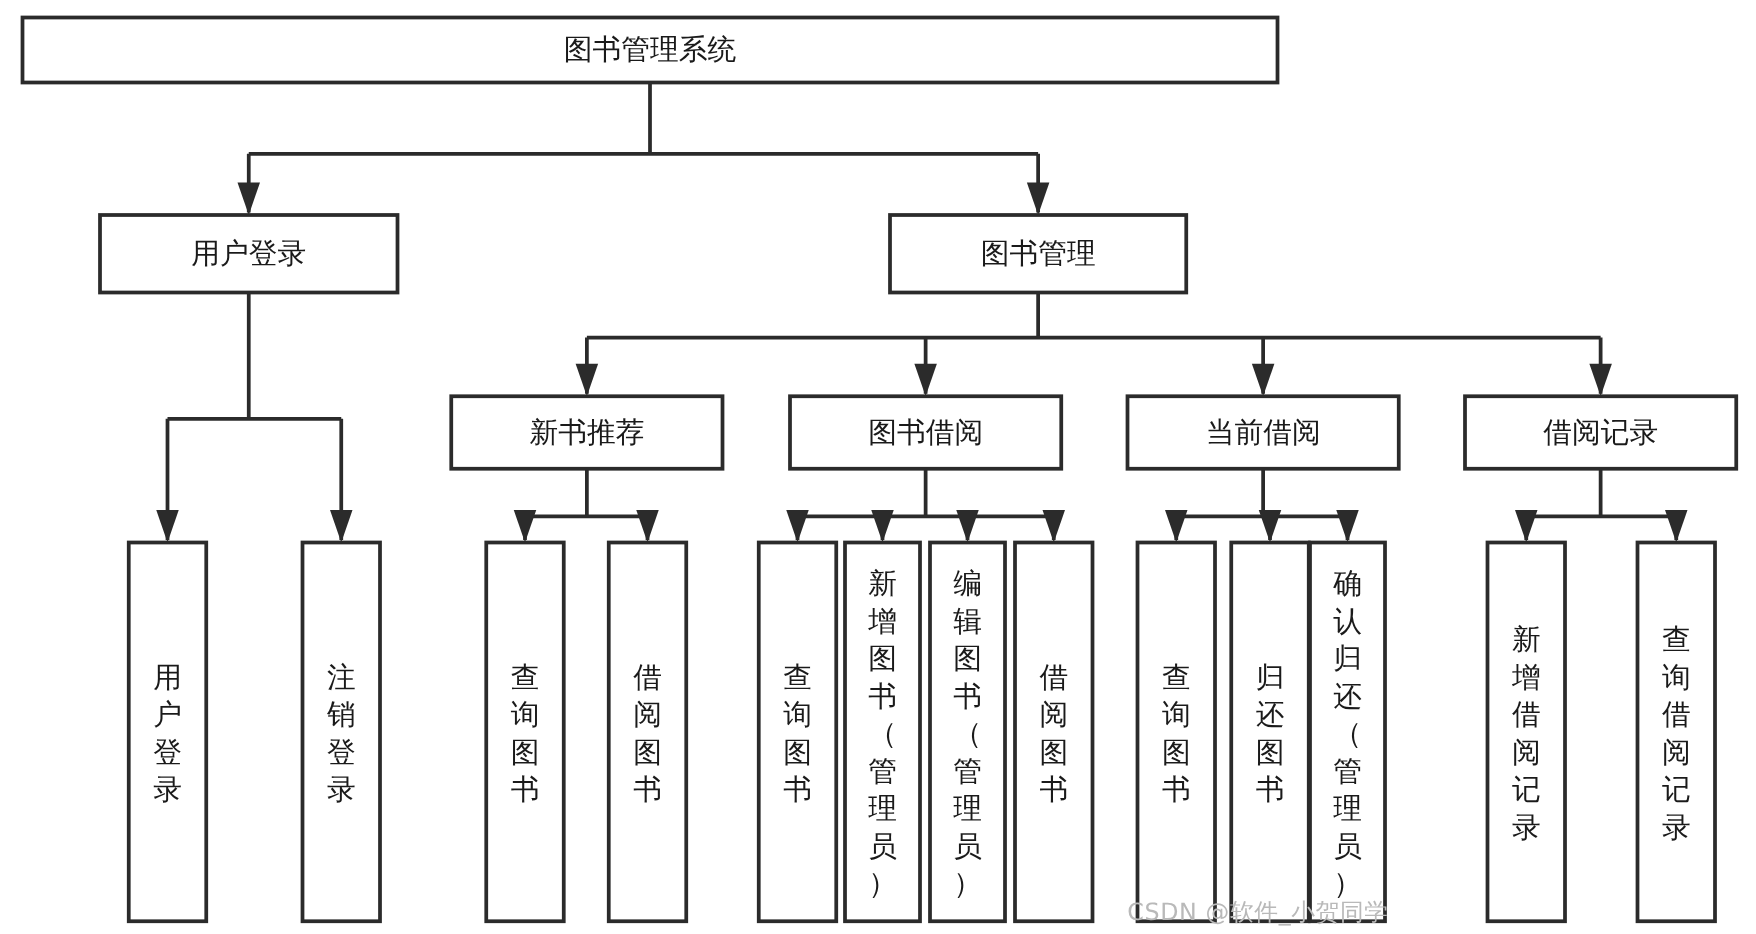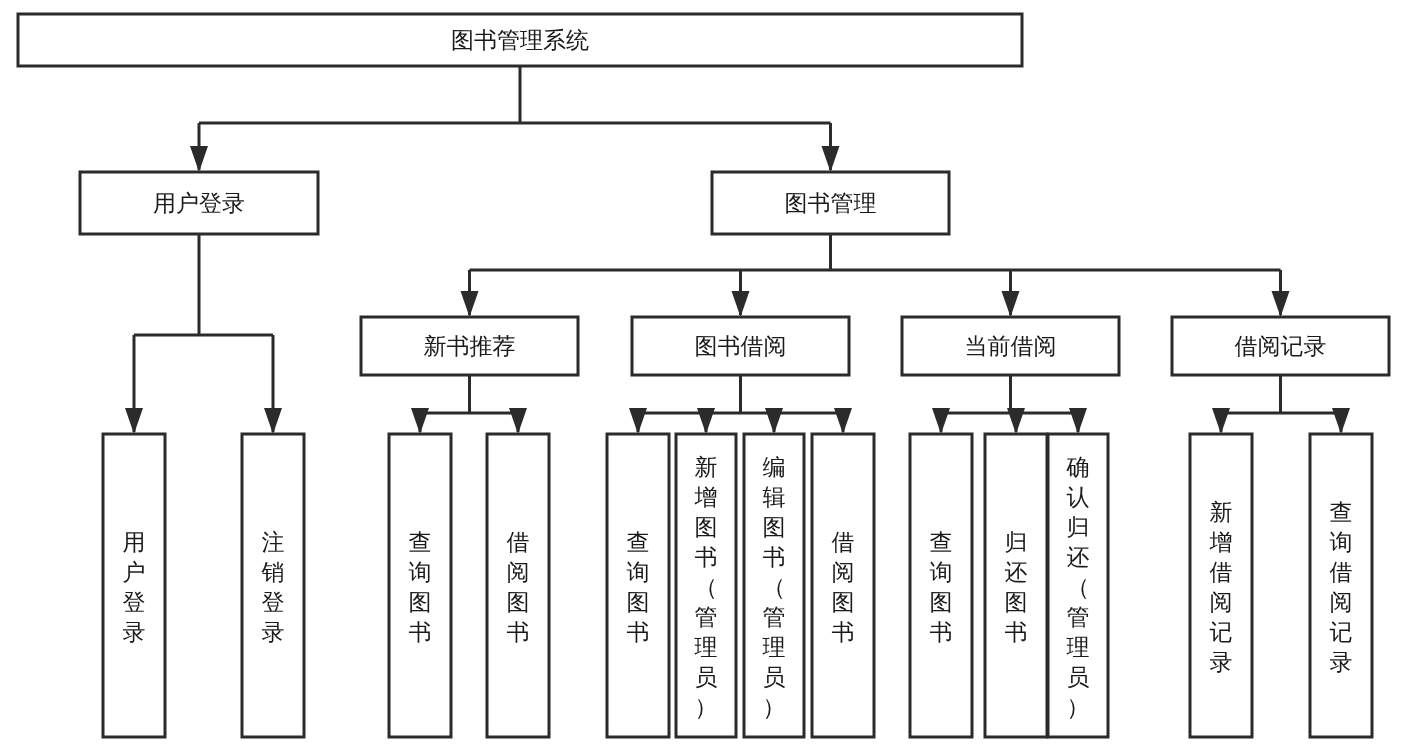--- a/index.html
+++ b/index.html
@@ -204,13 +204,14 @@
         <g>
           <rect x="1190" y="434" width="62" height="303" class="node-rect"></rect>
           <text x="1221" y="519.5" class="node-label-v"><tspan x="1221" dy="0">新</tspan><tspan x="1221" dy="30">增</tspan><tspan x="1221" dy="30">借</tspan><tspan x="1221" dy="30">阅</tspan><tspan x="1221" dy="30">记</tspan><tspan x="1221" dy="30">录</tspan></text>
         </g>
         <g>
           <rect x="1310" y="434" width="62" height="303" class="node-rect"></rect>
           <text x="1341" y="519.5" class="node-label-v"><tspan x="1341" dy="0">查</tspan><tspan x="1341" dy="30">询</tspan><tspan x="1341" dy="30">借</tspan><tspan x="1341" dy="30">阅</tspan><tspan x="1341" dy="30">记</tspan><tspan x="1341" dy="30">录</tspan></text>
         </g>
       </g>
   </svg>
+  <div class="watermark">CSDN @软件_小贺同学</div>
 </div>
 
 </body></html>

